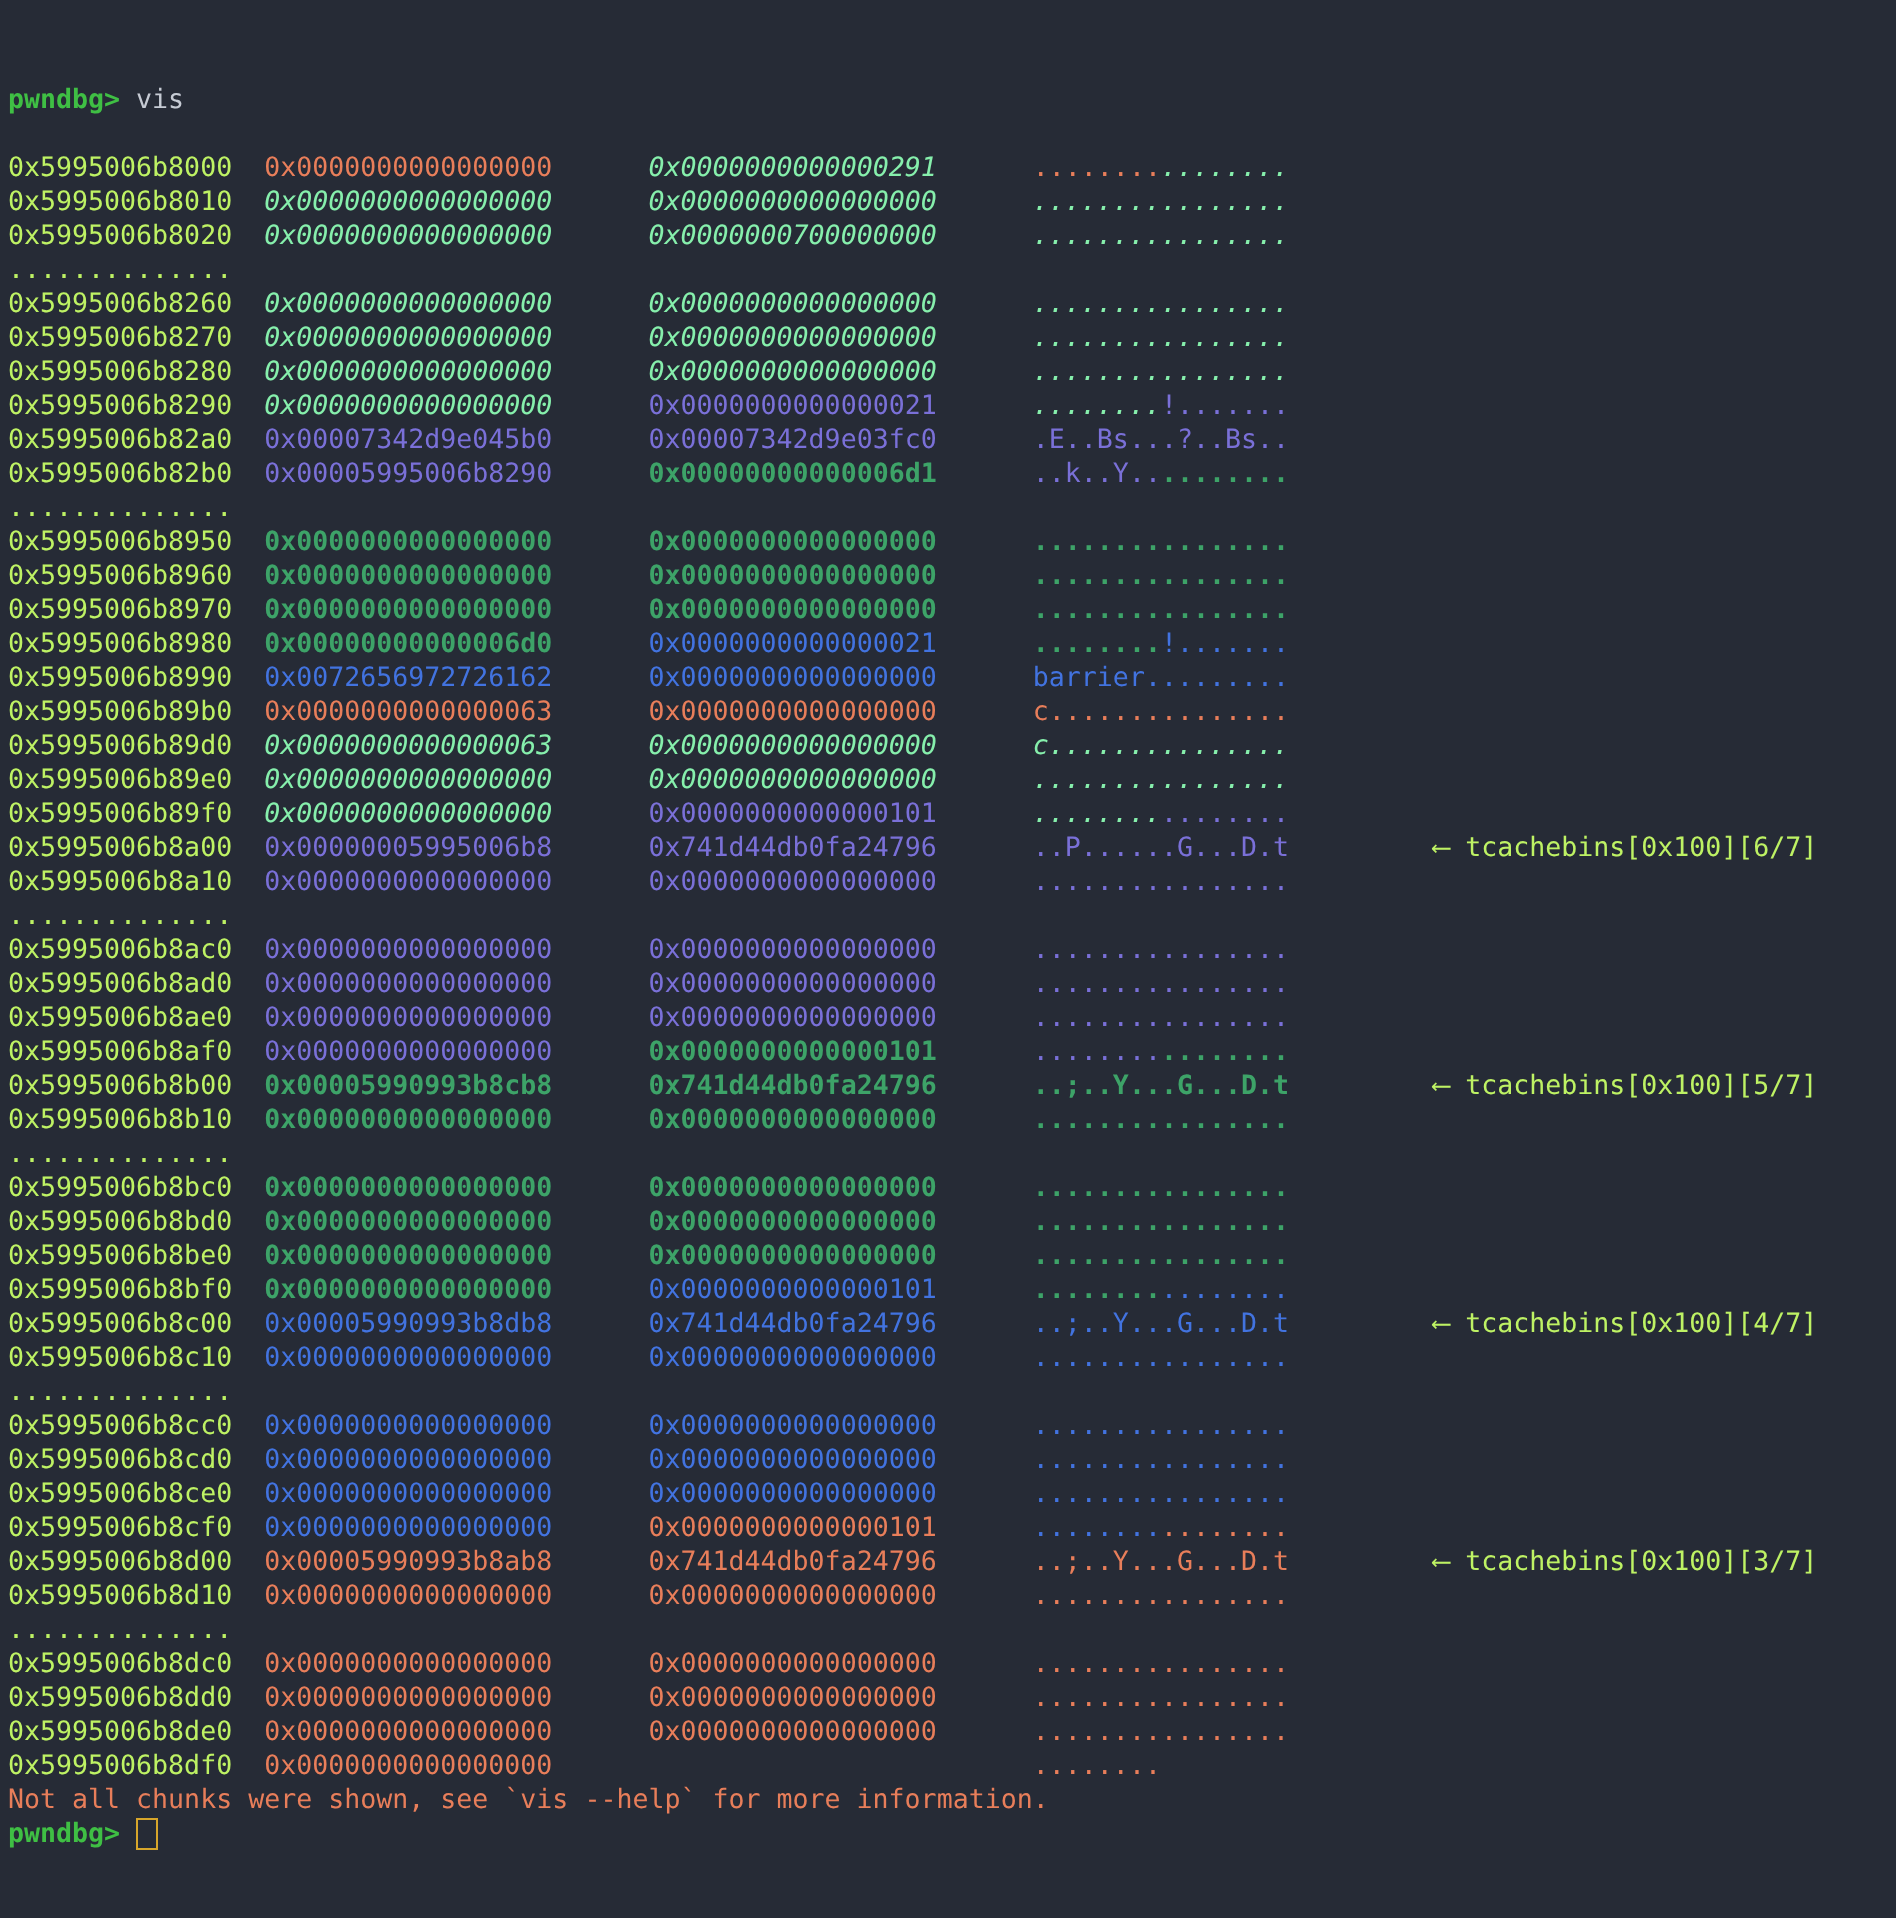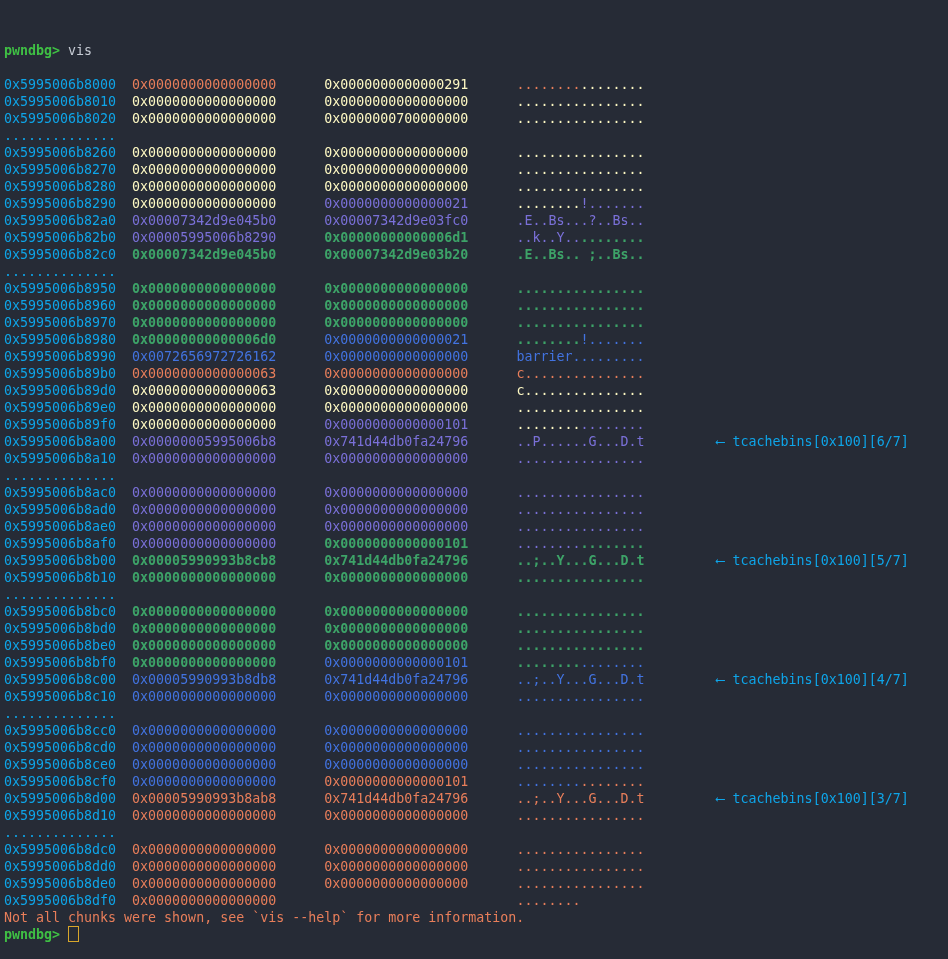--- a/index.html
+++ b/index.html
@@ -9,22 +9,22 @@
     overflow:hidden;
     background:#262b36;
     font-family:"DejaVu Sans Mono","Liberation Mono",monospace;
     font-size:13.3px;
     line-height:17px;
     padding:4px 0 0 4px;
     box-sizing:border-box;
     margin-top:38px;
   }
   .line{white-space:pre;height:17px;}
-  .c-text  {color:#0ea5e9;}
-  .c-steel {color:#fef9c3;}
+  .c-text  {color:#bef264;}
+  .c-steel {color:#86efac;font-style:italic;}
   .c-blue  {color:#4273e0;}
   .c-purple{color:#7a70d8;}
   .c-green {color:#3da368;font-weight:bold;}
   .c-orange{color:#e87e5a;}
   .prompt{color:#3fbf44;font-weight:bold;}
   .cmd{color:#c6cbd4;margin-left:8px;}
   .footer{color:#e87e5a;}
   .cursor{
     display:inline-block;
     width:9px;height:14px;
@@ -47,21 +47,20 @@
       <div class="line"><span class="c-text">0x5995006b8000</span><span>  </span><span class="c-orange">0x0000000000000000</span><span>      </span><span class="c-steel">0x0000000000000291</span><span>      </span><span class="c-orange">........</span><span class="c-steel">........</span></div>
       <div class="line"><span class="c-text">0x5995006b8010</span><span>  </span><span class="c-steel">0x0000000000000000</span><span>      </span><span class="c-steel">0x0000000000000000</span><span>      </span><span class="c-steel">........</span><span class="c-steel">........</span></div>
       <div class="line"><span class="c-text">0x5995006b8020</span><span>  </span><span class="c-steel">0x0000000000000000</span><span>      </span><span class="c-steel">0x0000000700000000</span><span>      </span><span class="c-steel">........</span><span class="c-steel">........</span></div>
       <div class="line"><span class="c-text">..............</span></div>
       <div class="line"><span class="c-text">0x5995006b8260</span><span>  </span><span class="c-steel">0x0000000000000000</span><span>      </span><span class="c-steel">0x0000000000000000</span><span>      </span><span class="c-steel">........</span><span class="c-steel">........</span></div>
       <div class="line"><span class="c-text">0x5995006b8270</span><span>  </span><span class="c-steel">0x0000000000000000</span><span>      </span><span class="c-steel">0x0000000000000000</span><span>      </span><span class="c-steel">........</span><span class="c-steel">........</span></div>
       <div class="line"><span class="c-text">0x5995006b8280</span><span>  </span><span class="c-steel">0x0000000000000000</span><span>      </span><span class="c-steel">0x0000000000000000</span><span>      </span><span class="c-steel">........</span><span class="c-steel">........</span></div>
       <div class="line"><span class="c-text">0x5995006b8290</span><span>  </span><span class="c-steel">0x0000000000000000</span><span>      </span><span class="c-purple">0x0000000000000021</span><span>      </span><span class="c-steel">........</span><span class="c-purple">!.......</span></div>
       <div class="line"><span class="c-text">0x5995006b82a0</span><span>  </span><span class="c-purple">0x00007342d9e045b0</span><span>      </span><span class="c-purple">0x00007342d9e03fc0</span><span>      </span><span class="c-purple">.E..Bs..</span><span class="c-purple">.?..Bs..</span></div>
       <div class="line"><span class="c-text">0x5995006b82b0</span><span>  </span><span class="c-purple">0x00005995006b8290</span><span>      </span><span class="c-green">0x00000000000006d1</span><span>      </span><span class="c-purple">..k..Y..</span><span class="c-green">........</span></div>
-      <div class="line"><span class="c-text">0x5995006b82c0</span><span>  </span><span class="c-green">0x00007342d9e045b0</span><span>      </span><span class="c-green">0x00007342d9e03b20</span><span>      </span><span class="c-green">.E..Bs..</span><span class="c-green"> ;..Bs..</span></div>
       <div class="line"><span class="c-text">..............</span></div>
       <div class="line"><span class="c-text">0x5995006b8950</span><span>  </span><span class="c-green">0x0000000000000000</span><span>      </span><span class="c-green">0x0000000000000000</span><span>      </span><span class="c-green">........</span><span class="c-green">........</span></div>
       <div class="line"><span class="c-text">0x5995006b8960</span><span>  </span><span class="c-green">0x0000000000000000</span><span>      </span><span class="c-green">0x0000000000000000</span><span>      </span><span class="c-green">........</span><span class="c-green">........</span></div>
       <div class="line"><span class="c-text">0x5995006b8970</span><span>  </span><span class="c-green">0x0000000000000000</span><span>      </span><span class="c-green">0x0000000000000000</span><span>      </span><span class="c-green">........</span><span class="c-green">........</span></div>
       <div class="line"><span class="c-text">0x5995006b8980</span><span>  </span><span class="c-green">0x00000000000006d0</span><span>      </span><span class="c-blue">0x0000000000000021</span><span>      </span><span class="c-green">........</span><span class="c-blue">!.......</span></div>
       <div class="line"><span class="c-text">0x5995006b8990</span><span>  </span><span class="c-blue">0x0072656972726162</span><span>      </span><span class="c-blue">0x0000000000000000</span><span>      </span><span class="c-blue">barrier.</span><span class="c-blue">........</span></div>
       <div class="line"><span class="c-text">0x5995006b89b0</span><span>  </span><span class="c-orange">0x0000000000000063</span><span>      </span><span class="c-orange">0x0000000000000000</span><span>      </span><span class="c-orange">c.......</span><span class="c-orange">........</span></div>
       <div class="line"><span class="c-text">0x5995006b89d0</span><span>  </span><span class="c-steel">0x0000000000000063</span><span>      </span><span class="c-steel">0x0000000000000000</span><span>      </span><span class="c-steel">c.......</span><span class="c-steel">........</span></div>
       <div class="line"><span class="c-text">0x5995006b89e0</span><span>  </span><span class="c-steel">0x0000000000000000</span><span>      </span><span class="c-steel">0x0000000000000000</span><span>      </span><span class="c-steel">........</span><span class="c-steel">........</span></div>
       <div class="line"><span class="c-text">0x5995006b89f0</span><span>  </span><span class="c-steel">0x0000000000000000</span><span>      </span><span class="c-purple">0x0000000000000101</span><span>      </span><span class="c-steel">........</span><span class="c-purple">........</span></div>

